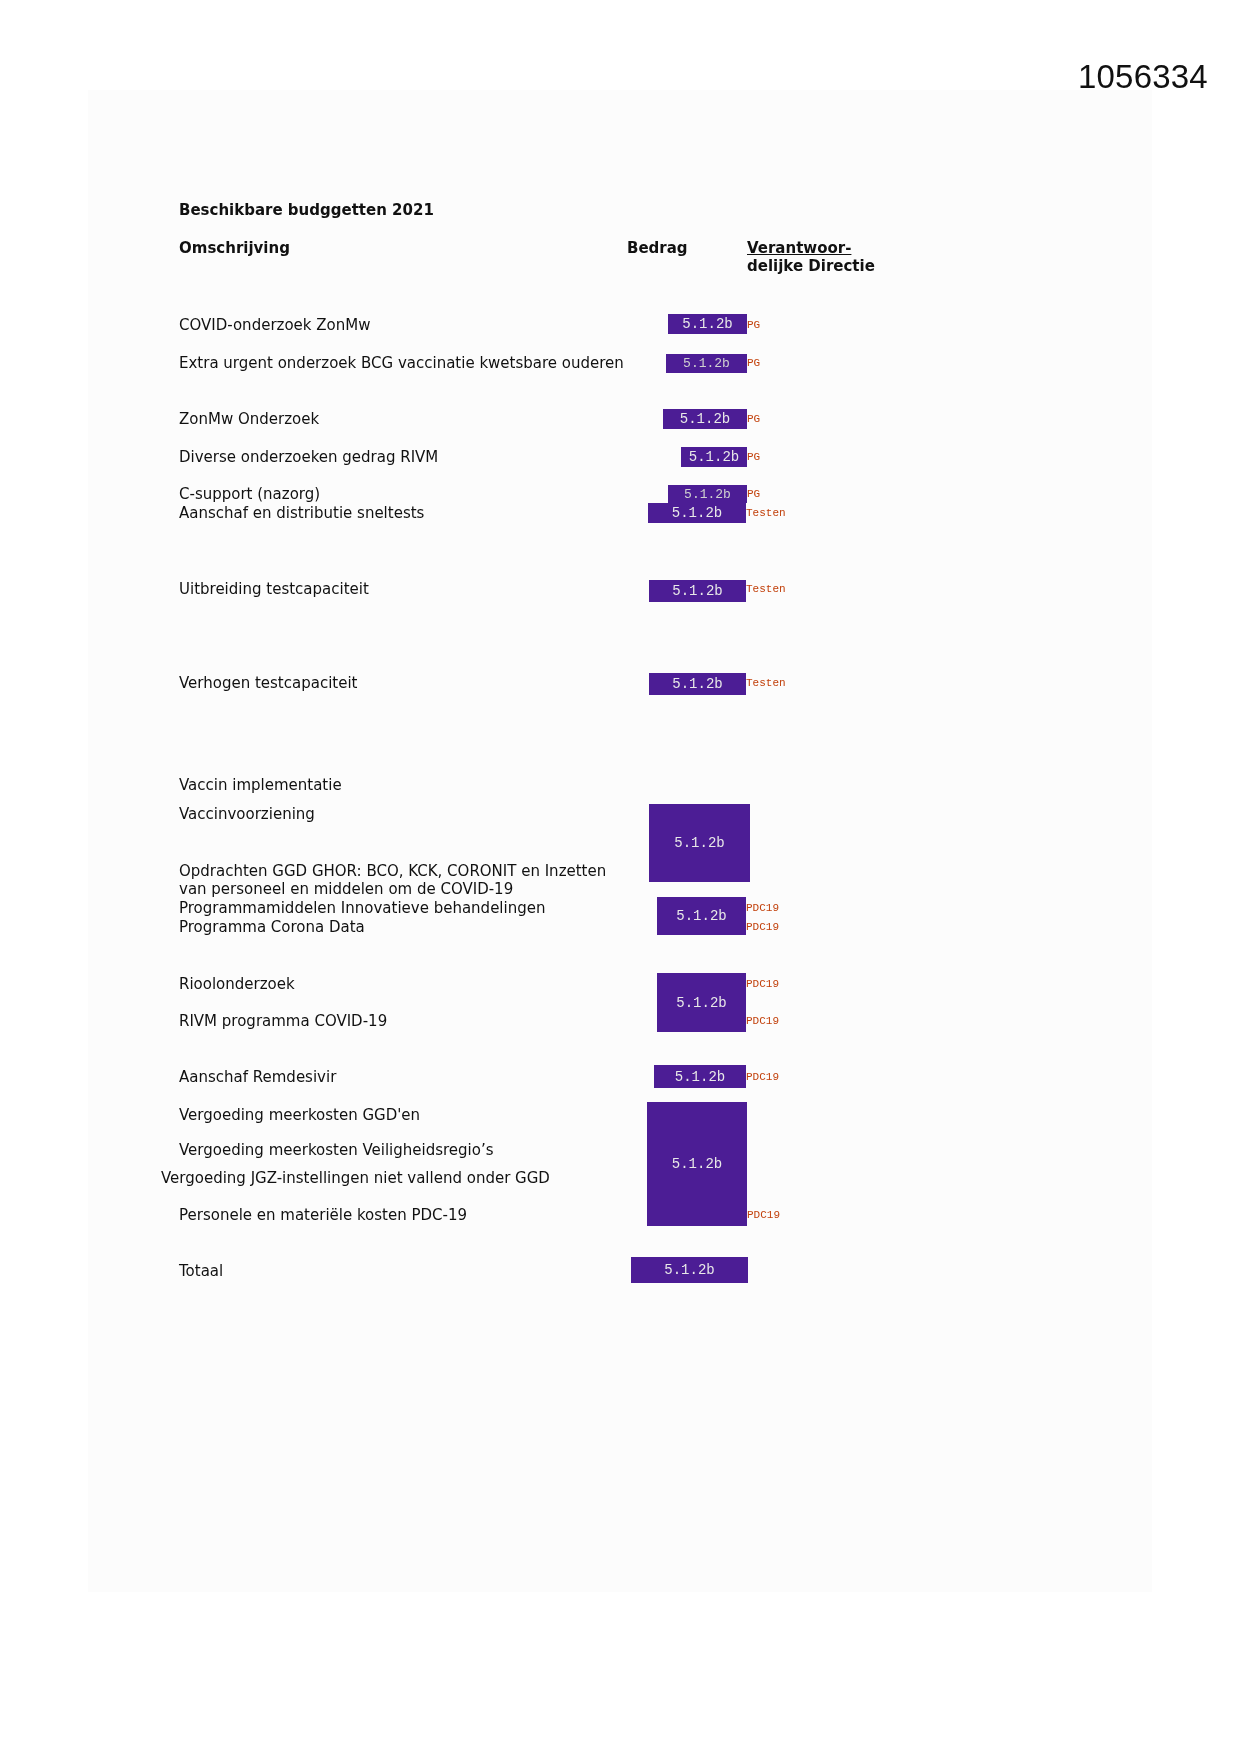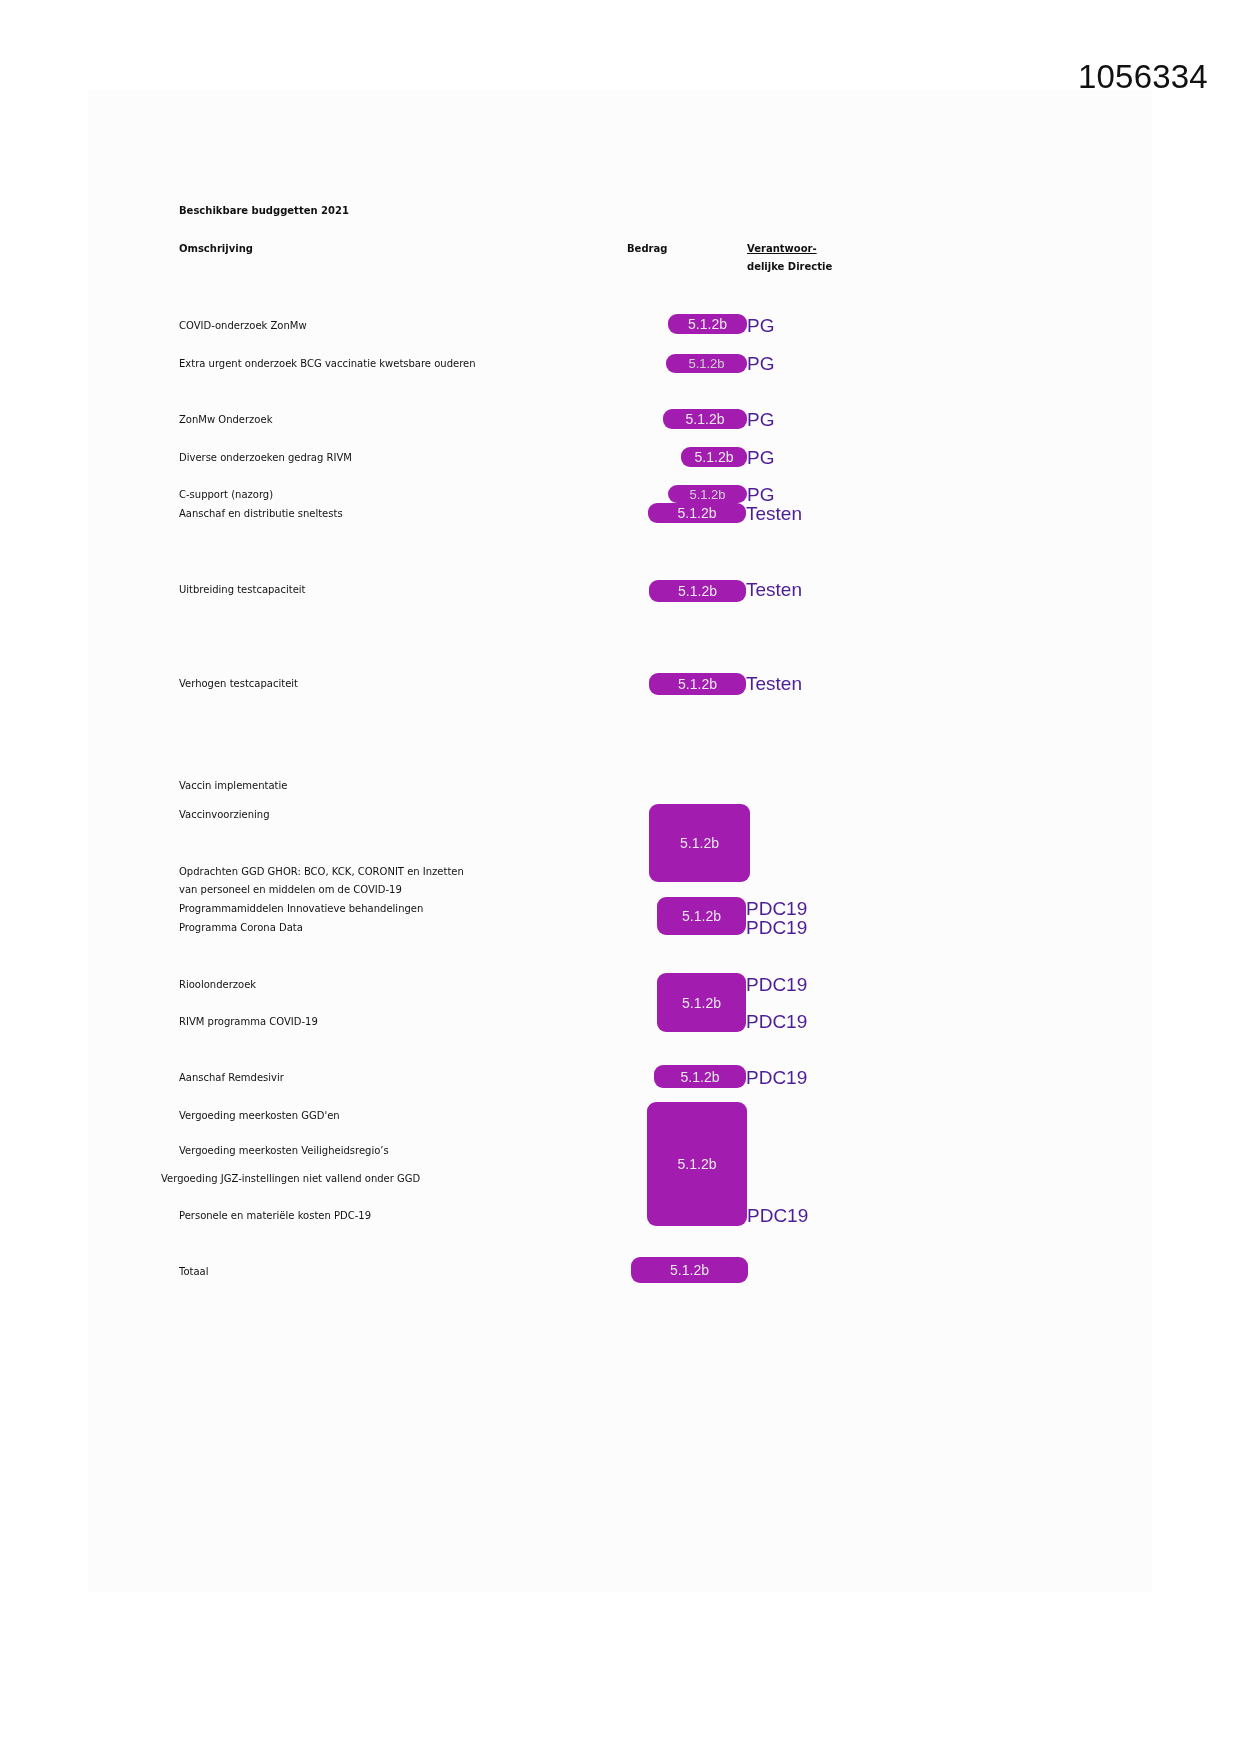--- a/index.html
+++ b/index.html
@@ -27,44 +27,43 @@
     .page-box {
       position: absolute;
       left: 88px;
       top: 90px;
       width: 1064px;
       height: 1502px;
       background: #fcfcfc;
     }
     .t {
       position: absolute;
-      font-size: 10px;
+      font-size: 15px;
       line-height: 17px;
       white-space: nowrap;
       color: #111111;
     }
     .b { font-weight: bold; }
     .redact {
       position: absolute;
-      background: #a21caf;
+      background: #4c1d95;
       color: #e8e8e8;
-      font-family: Liberation Sans, sans-serif;
+      font-family: Liberation Mono, monospace;
       font-size: 14px;
       display: flex;
       align-items: center;
       justify-content: center;
       box-sizing: border-box;
-      border-radius: 9px;
     }
     .dir {
       position: absolute;
-      font-family: Liberation Sans, sans-serif;
-      font-size: 19px;
+      font-family: Liberation Mono, monospace;
+      font-size: 11px;
       line-height: 17px;
-      color: #4c1d95;
+      color: #c2410c;
       white-space: nowrap;
     }
   </style>
 </head>
 <body>
 
 <div class="doc-id">1056334</div>
 
 <div class="page-box"></div>
 

